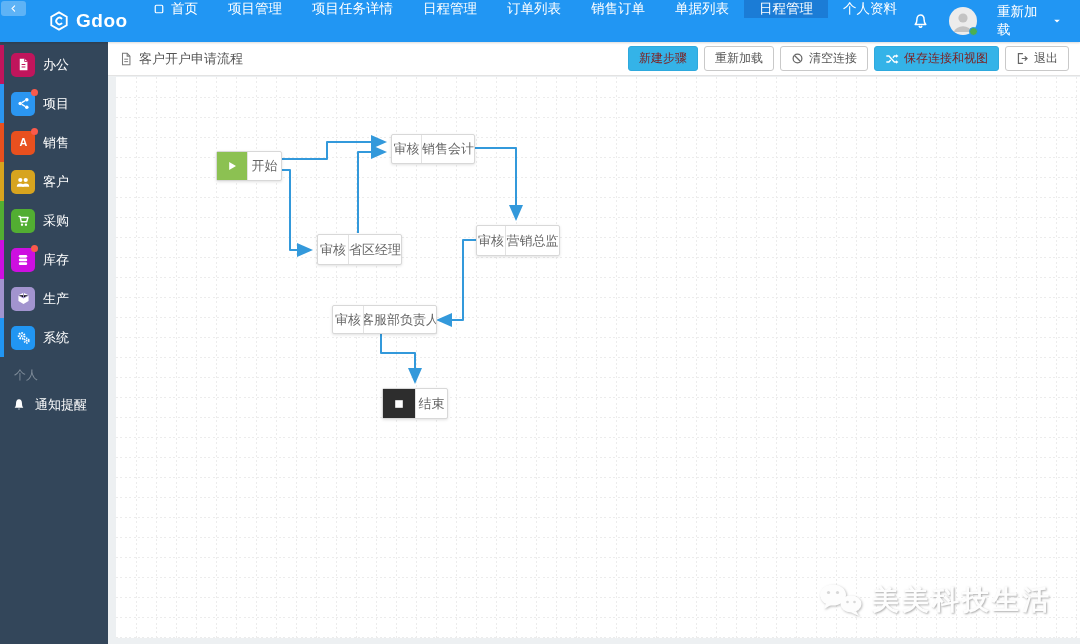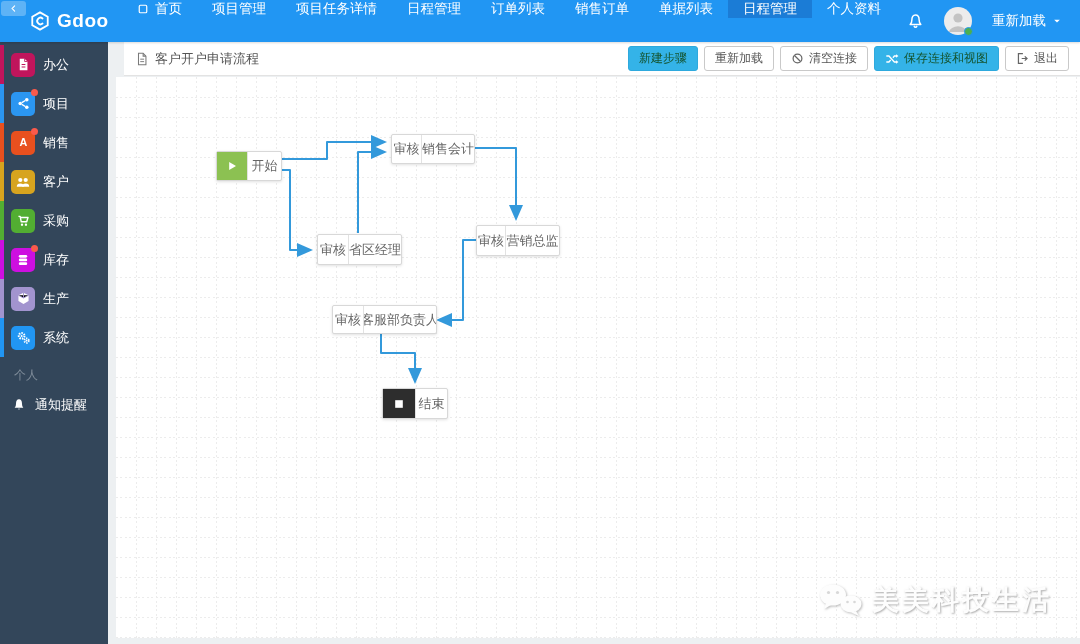--- a/index.html
+++ b/index.html
@@ -16,21 +16,21 @@
     background:#2196f3; color:#fff; display:flex; align-items:stretch;
     box-shadow:0 1px 2px rgba(0,0,0,.15); z-index:30;
   }
   .collapse-btn {
     position:absolute; left:1px; top:1px; width:25px; height:15px;
     background:rgba(255,255,255,.28); border-radius:3px;
     display:flex; align-items:center; justify-content:center; cursor:pointer;
   }
   .brand {
     width:122px; display:flex; align-items:center; padding-left:30px;
-    font-size:19px; font-weight:bold; letter-spacing:.5px; cursor:pointer;
+    font-size:19px; font-weight:bold; letter-spacing:.5px; cursor:pointer;margin-left:19px;
   }
   .brand .icon { margin-right:7px; }
   .nav-menu { display:flex; align-items:flex-start; }
   .nav-item {
     display:flex; align-items:center; gap:6px; padding:0 15px;
     font-size:13.5px; cursor:pointer; white-space:nowrap;
   }
   .nav-item.active { background:#1b7cd6; }
   .nav-right { margin-left:auto; display:flex; align-items:center; gap:20px; padding-right:18px; }
   .avatar-wrap { position:relative; width:28px; height:28px; cursor:pointer; }
@@ -58,31 +58,31 @@
   .side-label { color:#fff; font-size:13px; margin-left:8px; white-space:nowrap; }
   .side-section { color:#7e8b99; font-size:12px; padding:10px 0 4px 14px; }
   .notify-item { display:flex; align-items:center; height:34px; cursor:pointer; }
   .notify-item .icon { margin-left:12px; }
   .notify-item .side-label { margin-left:9px; }
 
   
   .toolbar {
     position:absolute; top:42px; left:108px; right:0; height:34px;
     background:#fff; border-bottom:1px solid #e3e3e3;
-    display:flex; align-items:center; padding:0 11px; z-index:10;margin-left:16px;
+    display:flex; align-items:center; padding:0 11px; z-index:10;
   }
   .tb-title { display:flex; align-items:center; gap:6px; font-size:13px; color:#555; }
   .tb-buttons { margin-left:auto; display:flex; gap:6px; }
   .btn {
     height:25px; padding:0 10px; font-size:12px; border-radius:3px;
     border:1px solid #c9c9c9; background:#fff; color:#555;
     display:flex; align-items:center; gap:5px; cursor:pointer; white-space:nowrap;
     font-family:inherit;
   }
-  .btn.primary { background:#34b3e8; border-color:#2ea9dd; color:#14532d; }
+  .btn.primary { background:#34b3e8; border-color:#2ea9dd; color:#7f1d1d; }
 
   
   .canvas {
     position:absolute; top:77px; left:116px; width:964px; height:561px;
     background:#fff; overflow:hidden;
   }
   .canvas svg.flow { position:absolute; left:0; top:0; }
   .node {
     position:absolute; display:flex; align-items:stretch;
     background:#fff; border:1px solid #d8d8d8; border-radius:2px;

